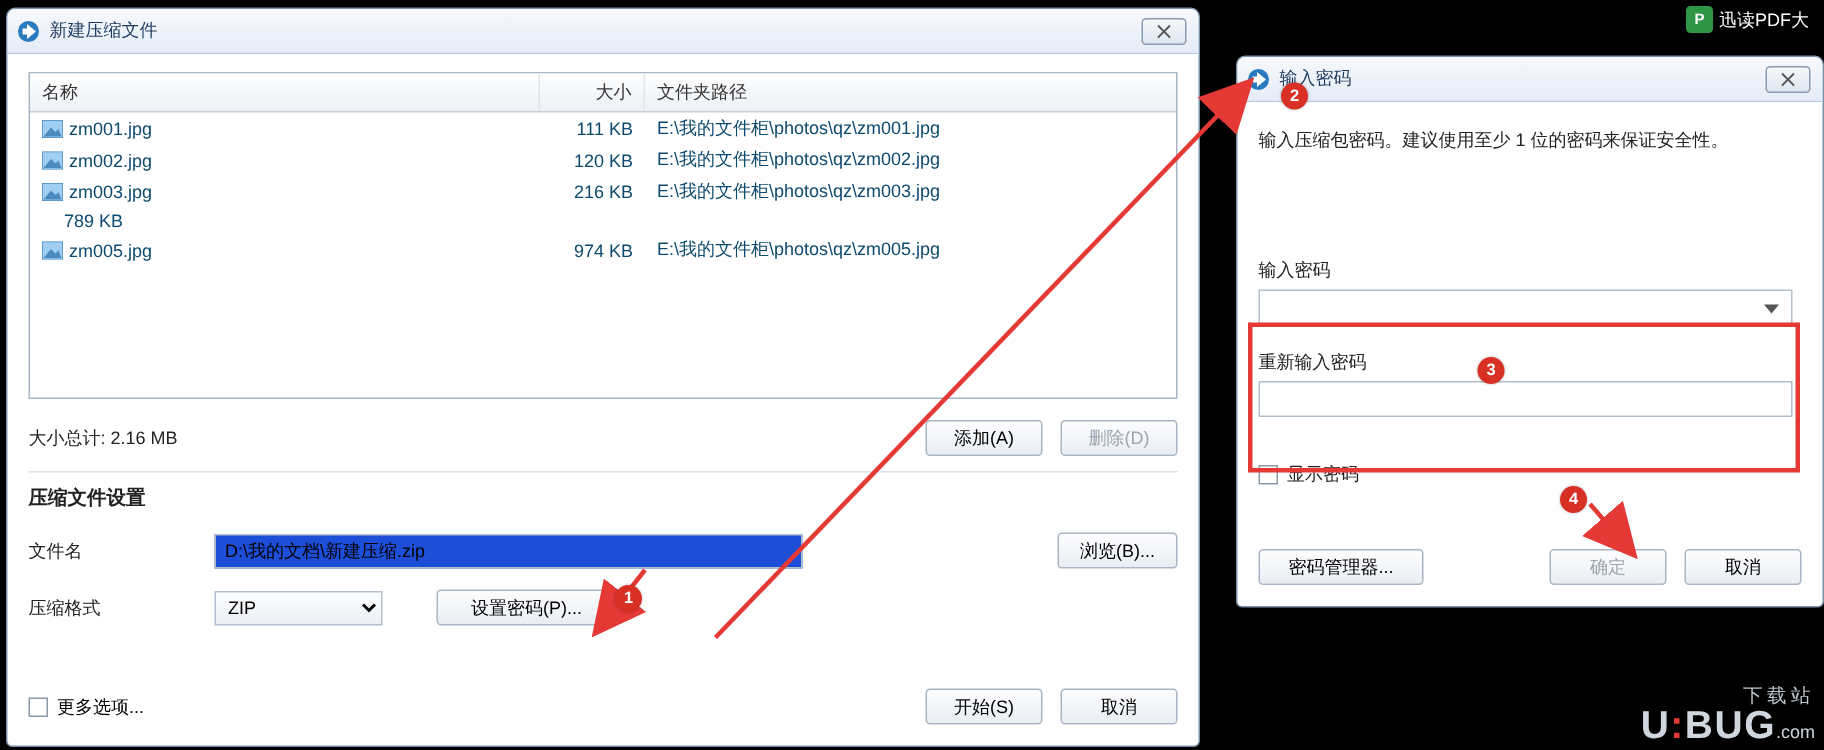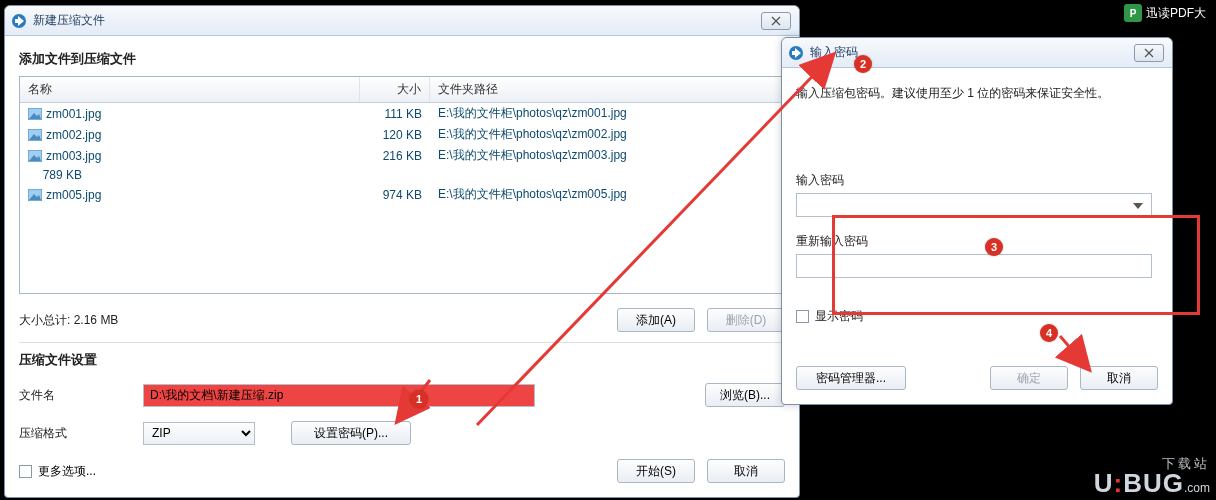--- a/index.html
+++ b/index.html
@@ -1,19 +1,19 @@
 <!DOCTYPE html>
 <html><head>
 <meta charset="utf-8">
 <style>
   * { box-sizing: border-box; font-family: "Microsoft YaHei", "SimSun", Arial, sans-serif; }
   body { margin: 0; width: 1216px; height: 500px; background: #000; position: relative; overflow: hidden; }
   .dialog { position: absolute; background: #fff; border: 1px solid #7b91ab; border-radius: 6px 6px 4px 4px; box-shadow: 0 0 8px rgba(0,0,0,.2); }
   .dialog1 { left: 4px; top: 5px; width: 796px; height: 493px; }
-  .dialog2 { left: 781px; top: 37px; width: 392px; height: 368px; }
+  .dialog2 { left: 824px; top: 37px; width: 392px; height: 368px; }
   .titlebar { height: 30px; background: linear-gradient(#f7f9fc,#e4ecf7); border-bottom: 1px solid #b7c7da; display: flex; align-items: center; padding: 0 6px; border-radius: 6px 6px 0 0; position: relative; text-align: center; }
   .tb-icon { width: 16px; height: 16px; margin-right: 6px; display: flex; align-items: center; justify-content: center; }
   .tb-title { font-size: 12px; color: #1e3a5f; }
   .tb-close { position: absolute; right: 8px; top: 6px; width: 30px; height: 18px; border: 1px solid #8a9ab0; border-radius: 3px; background: linear-gradient(#f5f8fb,#dde6f0); display: flex; align-items: center; justify-content: center; font-size: 10px; color: #555; cursor: pointer; }
   .body { padding: 12px 14px; font-size: 12px; color: #222; }
   .heading { font-weight: bold; margin: 2px 0 8px 0; font-size: 13px; }
   .file-table { border: 1px solid #a8b6c8; height: 218px; }
   .ft-head { display: flex; background: linear-gradient(#fefefe,#ecf0f5); border-bottom: 1px solid #c5cfdb; font-size: 12px; color: #333; }
   .ft-head > div { padding: 4px 8px; border-right: 1px solid #dfe5ec; }
   .ft-head > div:last-child { border-right: none; }
@@ -26,21 +26,21 @@
   .file-icon { width: 14px; height: 12px; display: inline-block; }
   .ft-row .col-size { padding-right: 8px; }
   .ft-row .col-path { padding-left: 8px; }
   .totals-row { display: flex; align-items: center; margin: 14px 0 10px 0; }
   .totals-label { flex: 1; font-size: 12px; }
   .win-btn { height: 24px; min-width: 78px; border: 1px solid #abb6c4; border-radius: 3px; background: linear-gradient(#fdfdfe,#e9eef4); font-size: 12px; cursor: pointer; padding: 0 14px; }
   .win-btn:disabled { color: #9ca5b0; cursor: default; }
   .hr { border: none; border-top: 1px solid #dbe1e8; margin: 4px 0 8px 0; }
   .settings-row { display: flex; align-items: center; margin-top: 14px; gap: 14px; }
   .label-col { width: 110px; font-size: 12px; }
-  .txt-input { height: 23px; border: 1px solid #b4bfcc; padding: 0 6px; font-size: 12px; background: #ef4444; }
+  .txt-input { height: 23px; border: 1px solid #b4bfcc; padding: 0 6px; font-size: 12px; background: #1d4ed8; }
   .fname-row .txt-input { width: 392px; }
   .select { height: 23px; width: 112px; border: 1px solid #b4bfcc; background: linear-gradient(#fdfdfe,#ecf0f5); font-size: 12px; padding: 1px 4px; }
   .bottom-row { position: absolute; left: 14px; right: 14px; bottom: 14px; display: flex; align-items: center; }
   .chk { width: 13px; height: 13px; border: 1px solid #8b98a8; background: #fff; display: inline-block; position: relative; margin-right: 6px; vertical-align: middle; }
   .chk-label { font-size: 12px; display: flex; align-items: center; }
   .d2-msg { font-size: 12px; margin: 4px 0 70px 0; line-height: 1.5; }
   .field-label { font-size: 12px; margin: 10px 0 4px 0; }
   .combo { width: 356px; height: 24px; border: 1px solid #b4bfcc; display: flex; align-items: center; position: relative; background: #fff; }
   .combo::after { content: ""; position: absolute; right: 8px; top: 9px; border-left: 5px solid transparent; border-right: 5px solid transparent; border-top: 6px solid #555; }
   .pw-input { width: 356px; height: 24px; border: 1px solid #b4bfcc; background: #fff; }
@@ -76,21 +76,20 @@
     </span>
     <span class="tb-title">新建压缩文件</span>
     <span class="tb-close">
       <svg width="12" height="10" viewBox="0 0 12 10">
           <line x1="2" y1="1" x2="10" y2="9" stroke="#555" stroke-width="1.2"></line>
           <line x1="10" y1="1" x2="2" y2="9" stroke="#555" stroke-width="1.2"></line>
         </svg>
     </span>
   </div>
   <div class="body">
-    <div class="heading">添加文件到压缩文件</div>
     <div class="file-table">
       <div class="ft-head">
         <div class="col-name">名称</div>
         <div class="col-size">大小</div>
         <div class="col-path">文件夹路径</div>
       </div>
       <div class="ft-body">
         <div class="ft-row">
           <div class="col-name">
               <span class="file-icon"><svg width="14" height="12" viewBox="0 0 14 12">

